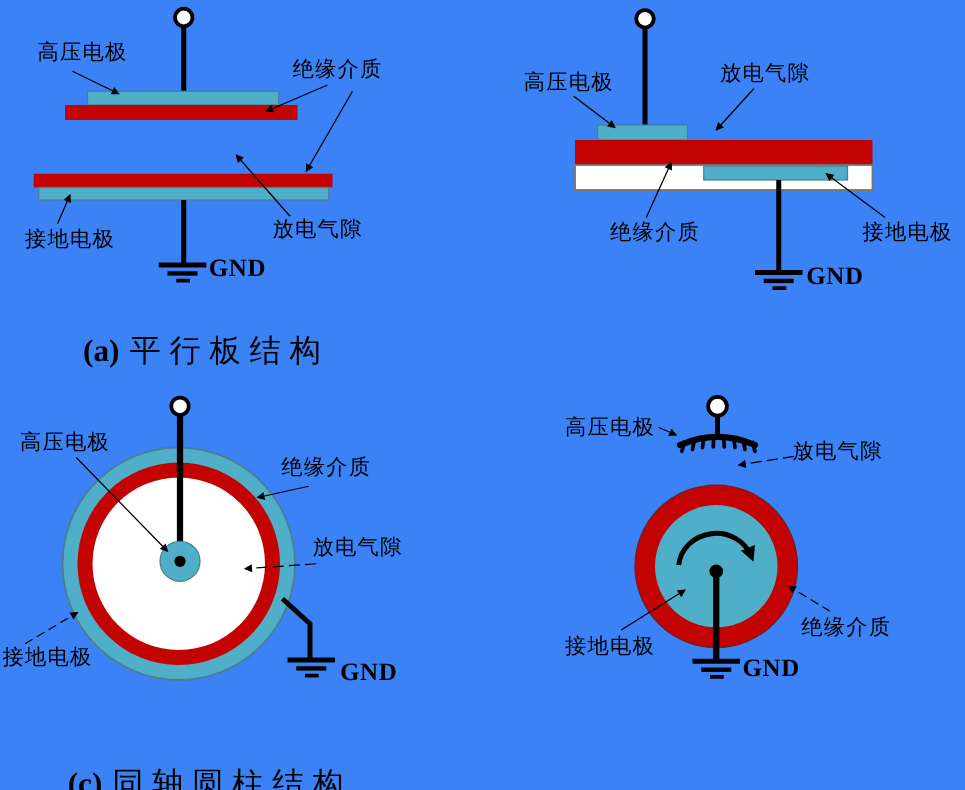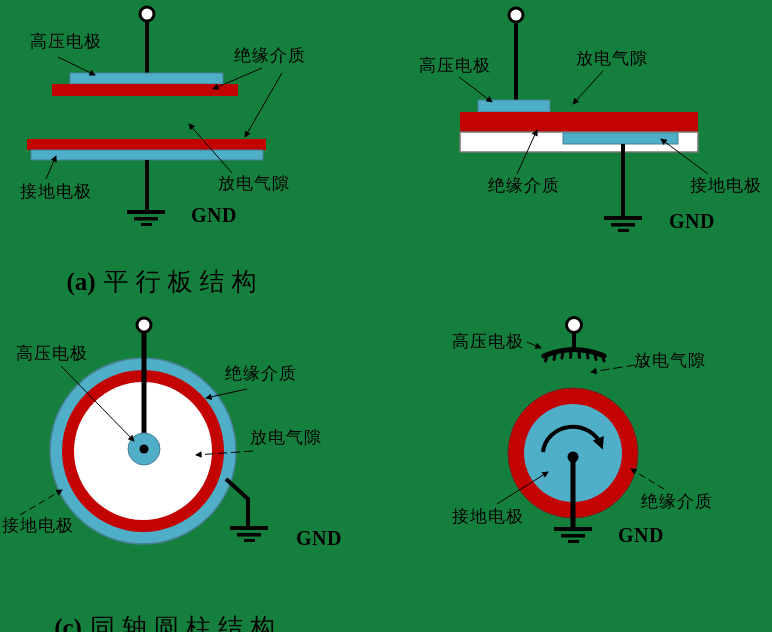--- a/index.html
+++ b/index.html
@@ -3,32 +3,32 @@
 <meta charset="utf-8">
 <style>
   :root{
     --electrode_blue:#4FAEC8;
     --dielectric_red:#C30202;
     --outline:#555555;
     --ink:#111111;
   }
   html,body{margin:0;padding:0;background:#ffffff;}
   .canvas{
-    position:relative;width:772px;height:632px;background:#15803d;
+    position:relative;width:772px;height:632px;background:#3b82f6;
     font-family:"Liberation Serif","DejaVu Serif",serif;color:var(--ink);
     overflow:hidden;
   }
   .art{position:absolute;left:0;top:0;z-index:1;}
   .lbl{
     position:absolute;z-index:2;white-space:nowrap;
     font-size:17px;line-height:18px;letter-spacing:1px;color:#000;
   }
   .gnd{
     position:absolute;z-index:2;white-space:nowrap;
-    font-weight:bold;font-size:20px;line-height:20px;letter-spacing:0.5px;color:#000;margin-left:24px;
+    font-weight:bold;font-size:20px;line-height:20px;letter-spacing:0.5px;color:#000;
   }
   .caption{
     position:absolute;z-index:2;white-space:nowrap;text-align:center;
     font-size:25px;line-height:22px;color:#000;
   }
   .caption .letter{font-weight:bold;margin-right:8px;letter-spacing:0;}
   .caption .title{letter-spacing:7px;}
 </style>
 </head>
 <body>

